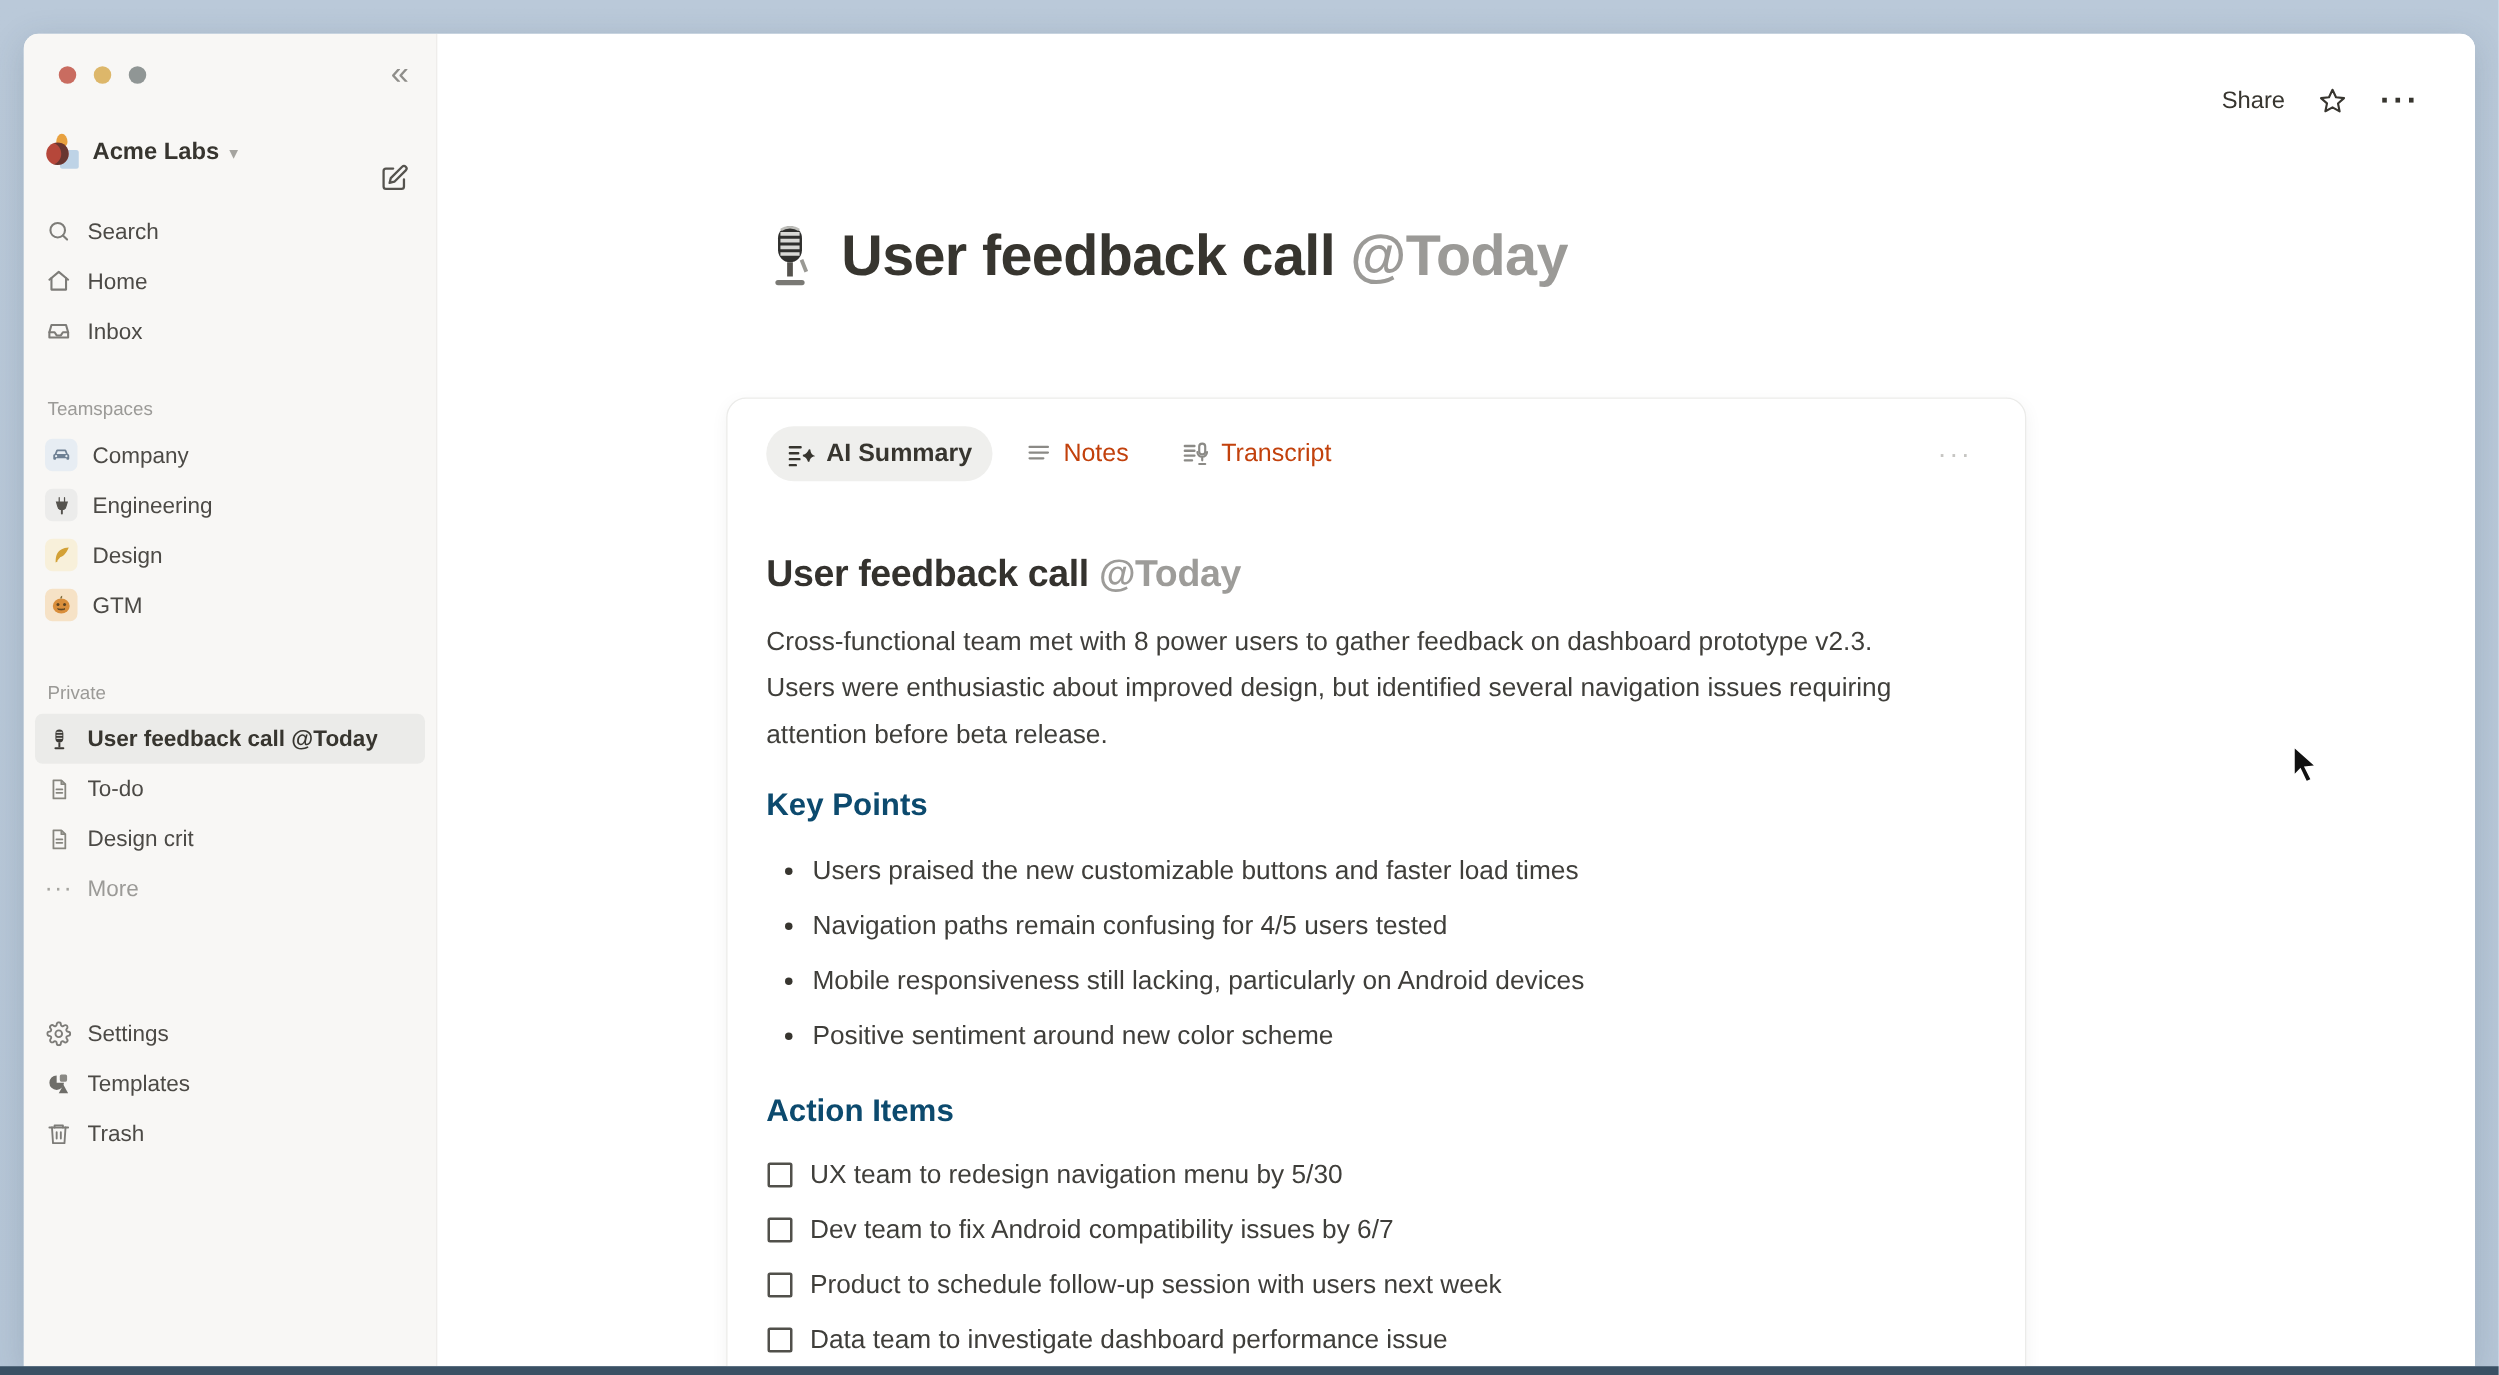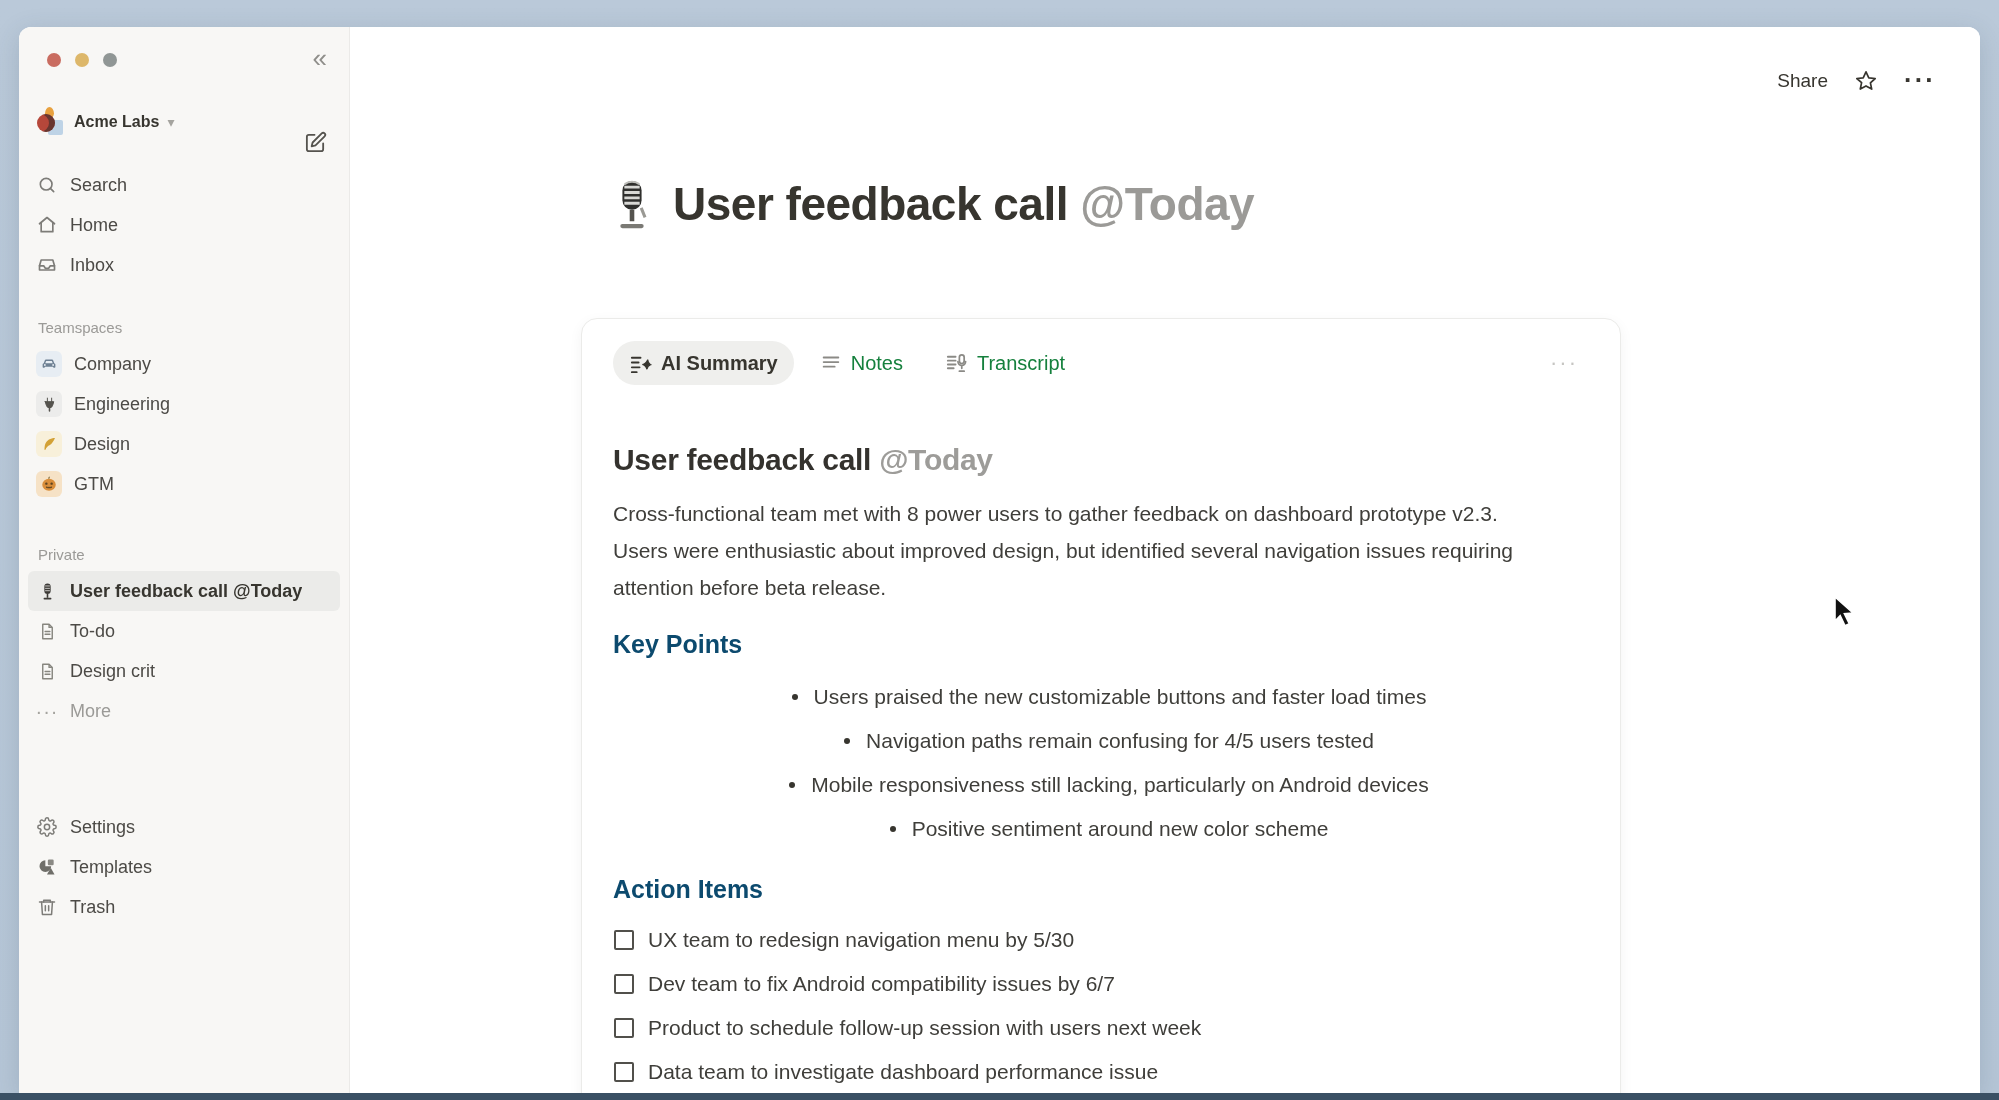--- a/index.html
+++ b/index.html
@@ -31,21 +31,21 @@
   }
   .traffic { display:flex; gap:14px; position:absolute; left:28px; top:26px; }
   .traffic span { width:14px; height:14px; border-radius:50%; display:block; }
   .collapse { position:absolute; right:24px; top:16px; font-size:26px; color:#8f8e8a; letter-spacing:-2px; cursor:pointer; }
 
   .workspace { display:flex; align-items:center; height:38px; margin:56px 0 0 2px; padding:0 6px; border-radius:6px; }
   .ws-icon { position:relative; width:28px; height:28px; margin-right:10px; }
   .ws-icon .sq { position:absolute; right:1px; bottom:1px; width:15px; height:15px; background:#bed3e6; border-radius:2px; }
   .ws-icon .circ { position:absolute; left:1px; top:6px; width:18px; height:18px; background:#b6473a; border-radius:50%; box-shadow:inset -6px 0 0 rgba(40,40,40,.55); }
   .ws-icon .flame { position:absolute; left:9px; top:-1px; width:9px; height:11px; background:#e8a13f; border-radius:50% 50% 50% 50%/60% 60% 40% 40%; }
-  .ws-name { font-weight:700; font-size:16px; color:#37352f; }
+  .ws-name { font-weight:700; font-size:19px; color:#37352f; }
   .ws-chevron { margin-left:8px; color:#a5a49f; font-size:14px; }
   .compose { position:absolute; right:22px; top:104px; color:#55534e; }
 
   .nav-list { margin-top:24px; }
   .srow { display:flex; align-items:center; height:40px; padding:0 8px; border-radius:6px; cursor:pointer; }
   .srow .ic { width:22px; height:22px; margin-right:12px; flex:none; display:flex; align-items:center; justify-content:center; color:#7d7c78; }
   .srow .lbl { color:#4c4a46; font-weight:500; white-space:nowrap; overflow:hidden; }
 
   .sec-label { margin:34px 0 8px 10px; font-size:15px; color:#9b9a97; font-weight:500; }
   .sec-label.private { margin-top:42px; }
@@ -71,31 +71,31 @@
 
   
   .card {
     position:absolute; left:231px; top:291px; width:1040px; height:830px;
     background:#fff; border:1px solid #ebebe9; border-radius:16px;
     box-shadow:0 4px 14px rgba(15,15,15,.05);
     padding:22px 30px 0 31px;
   }
   .tabs { display:flex; align-items:center; gap:10px; height:44px;justify-content:space-between; }
   .tab { display:flex; align-items:center; gap:9px; height:44px; padding:0 16px; border-radius:22px;
-         font-size:20px; color:#15803d; font-weight:500; cursor:pointer; }
+         font-size:20px; color:#c2410c; font-weight:500; cursor:pointer; }
   .tab.active { background:#efefed; color:#37352f; font-weight:600; }
   .tab-more { margin-left:auto; color:#c6c5c2; font-size:22px; letter-spacing:2px; cursor:pointer; padding-right:12px; }
 
   .doc-h2 { margin-top:58px; font-size:30px; font-weight:700; letter-spacing:-.3px; color:#34322e; }
   .doc-h2 .mention { color:#9d9c99; }
   .doc-p { margin-top:18px; font-size:21px; line-height:37px; color:#3f3e3a; max-width:935px; }
   .doc-h3 { margin-top:24px; font-size:25px; font-weight:700; color:#0c4a6e; }
 
   .bullets { margin-top:16px; list-style:none; }
-  .bullets li { display:flex; align-items:center; height:44px; font-size:21px; color:#3f3e3a;justify-content:center; }
+  .bullets li { display:flex; align-items:center; height:44px; font-size:21px; color:#3f3e3a; }
   .bullets .dot { width:6px; height:6px; border-radius:50%; background:#37352f; margin:0 16px 0 15px; flex:none; }
 
   .todos { margin-top:14px; }
   .todo { display:flex; align-items:center; height:44px; font-size:21px; color:#3f3e3a; }
   .todo .box { width:20px; height:20px; border:2px solid #51504b; border-radius:2px; margin:0 14px 0 1px; flex:none; cursor:pointer; background:#fff; }
 
   
   .cursor { position:absolute; left:1481px; top:568px; z-index:50; pointer-events:none; }
 
   svg { display:block; }

